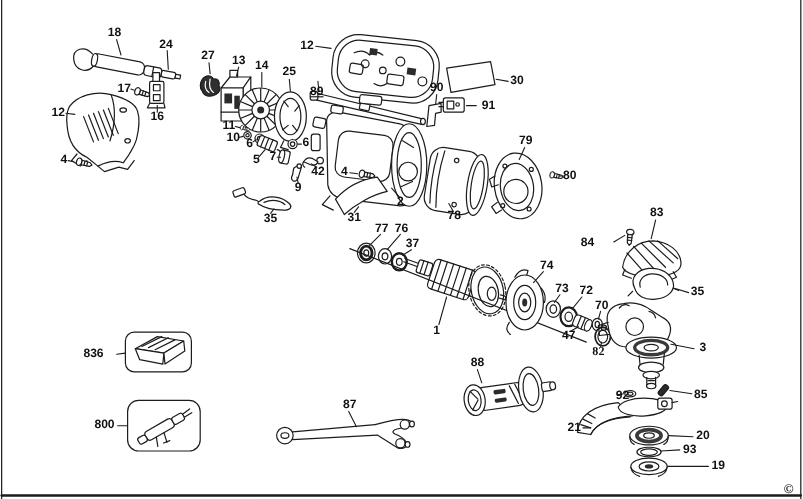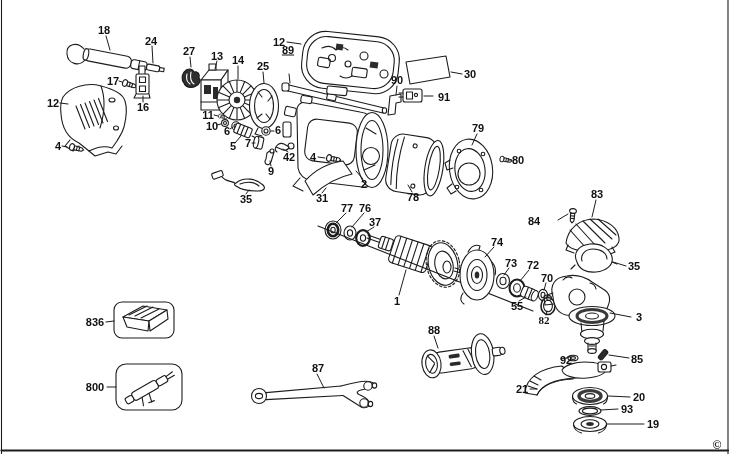--- a/index.html
+++ b/index.html
@@ -464,21 +464,21 @@
 </g>
 </svg>
 
 <div id="labels-layer">
       <span class="part-label" style="left: 104px; top: 30px;">18</span>
       <span class="part-label" style="left: 151px; top: 41px;">24</span>
       <span class="part-label" style="left: 189px; top: 51px;">27</span>
       <span class="part-label" style="left: 217px; top: 56px;">13</span>
       <span class="part-label" style="left: 238px; top: 60px;">14</span>
       <span class="part-label" style="left: 263px; top: 66px;">25</span>
-      <span class="part-label" style="left: 288px; top: 50px; text-decoration: underline;">89</span>
+      <span class="part-label" style="left: 288px; top: 84px; text-decoration: underline;">89</span>
       <span class="part-label" style="left: 279px; top: 42px;">12</span>
       <span class="part-label" style="left: 470px; top: 74px;">30</span>
       <span class="part-label" style="left: 397px; top: 80px;">90</span>
       <span class="part-label" style="left: 444px; top: 97px;">91</span>
       <span class="part-label" style="left: 113px; top: 81px;">17</span>
       <span class="part-label" style="left: 143px; top: 107px;">16</span>
       <span class="part-label" style="left: 53px; top: 103px;">12</span>
       <span class="part-label" style="left: 58px; top: 146px;">4</span>
       <span class="part-label" style="left: 208px; top: 115px;">11</span>
       <span class="part-label" style="left: 212px; top: 126px;">10</span>
@@ -495,34 +495,34 @@
       <span class="part-label" style="left: 413px; top: 197px;">78</span>
       <span class="part-label" style="left: 478px; top: 128px;">79</span>
       <span class="part-label" style="left: 518px; top: 160px;">80</span>
       <span class="part-label" style="left: 347px; top: 208px;">77</span>
       <span class="part-label" style="left: 365px; top: 208px;">76</span>
       <span class="part-label" style="left: 375px; top: 222px;">37</span>
       <span class="part-label" style="left: 397px; top: 301px;">1</span>
       <span class="part-label" style="left: 497px; top: 242px;">74</span>
       <span class="part-label" style="left: 511px; top: 263px;">73</span>
       <span class="part-label" style="left: 533px; top: 265px;">72</span>
-      <span class="part-label" style="left: 517px; top: 306px;">55</span>
+      <span class="part-label" style="left: 517px; top: 306px;">47</span>
       <span class="part-label" style="left: 547px; top: 278px;">70</span>
       <span class="part-label" style="left: 544px; top: 320px; font-family: Liberation Serif, serif;">82</span>
       <span class="part-label" style="left: 597px; top: 194px;">83</span>
       <span class="part-label" style="left: 534px; top: 221px;">84</span>
       <span class="part-label" style="left: 634px; top: 266px;">35</span>
       <span class="part-label" style="left: 639px; top: 317px;">3</span>
       <span class="part-label" style="left: 554px; top: 360px; padding-left: 24px;">92</span>
       <span class="part-label" style="left: 637px; top: 359px;">85</span>
       <span class="part-label" style="left: 522px; top: 389px;">21</span>
       <span class="part-label" style="left: 639px; top: 397px;">20</span>
       <span class="part-label" style="left: 627px; top: 409px;">93</span>
       <span class="part-label" style="left: 653px; top: 424px;">19</span>
       <span class="part-label" style="left: 434px; top: 330px;">88</span>
       <span class="part-label" style="left: 318px; top: 368px;">87</span>
-      <span class="part-label" style="left: 95px; top: 322px;">836</span>
+      <span class="part-label" style="left: 85px; top: 322px;">836</span>
       <span class="part-label" style="left: 95px; top: 387px;">800</span>
     </div>
 
 <span class="copyright" style="left:717px;top:445px">©</span>
 
 </div>
 
 </body></html>

